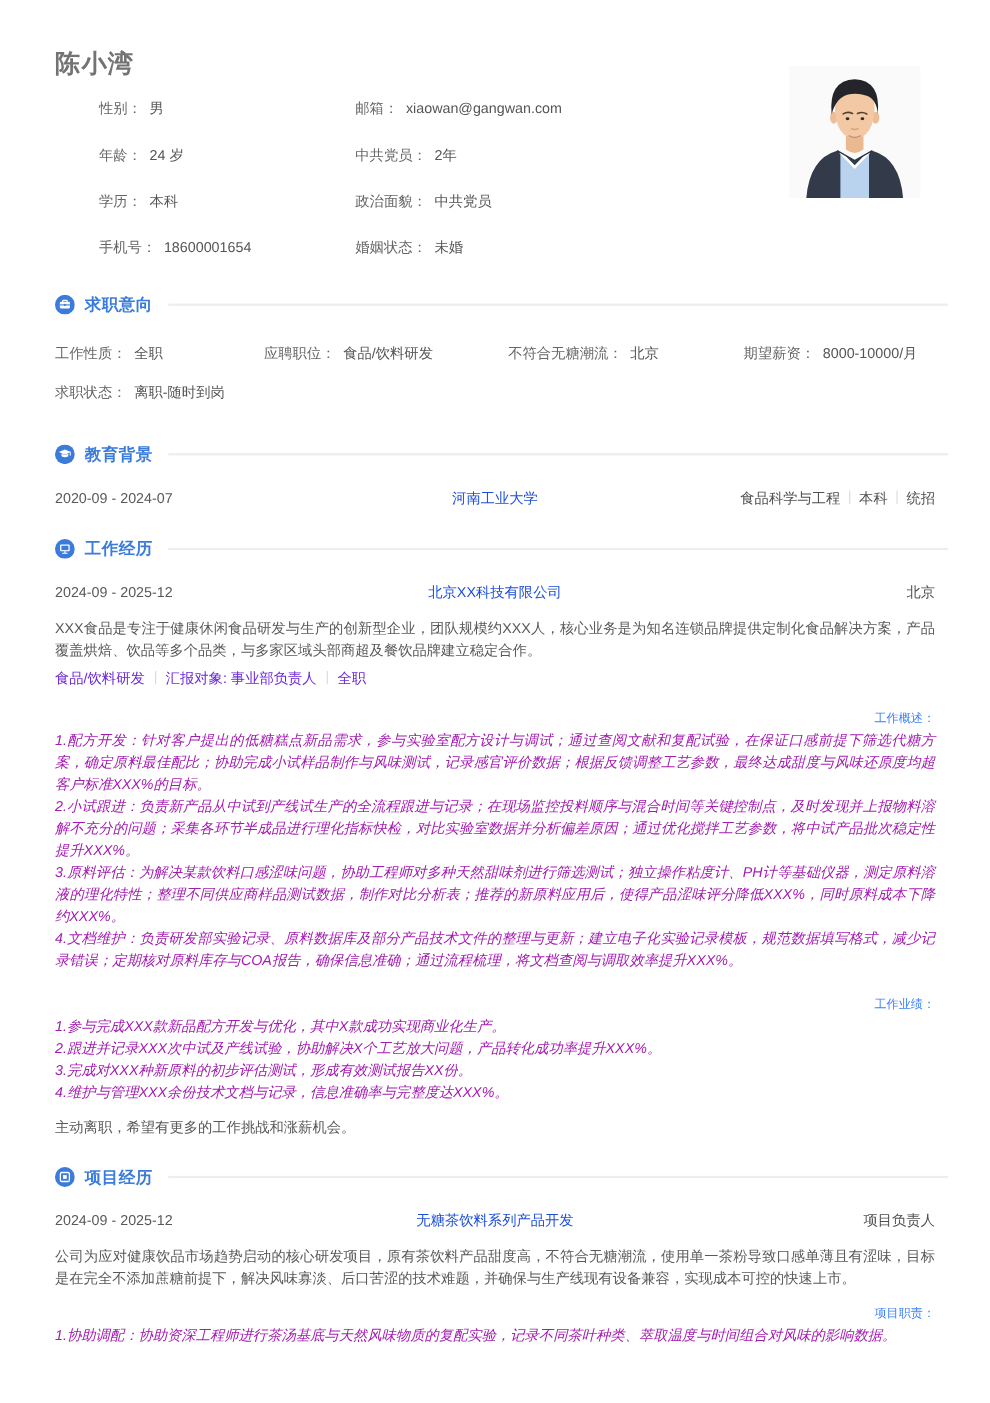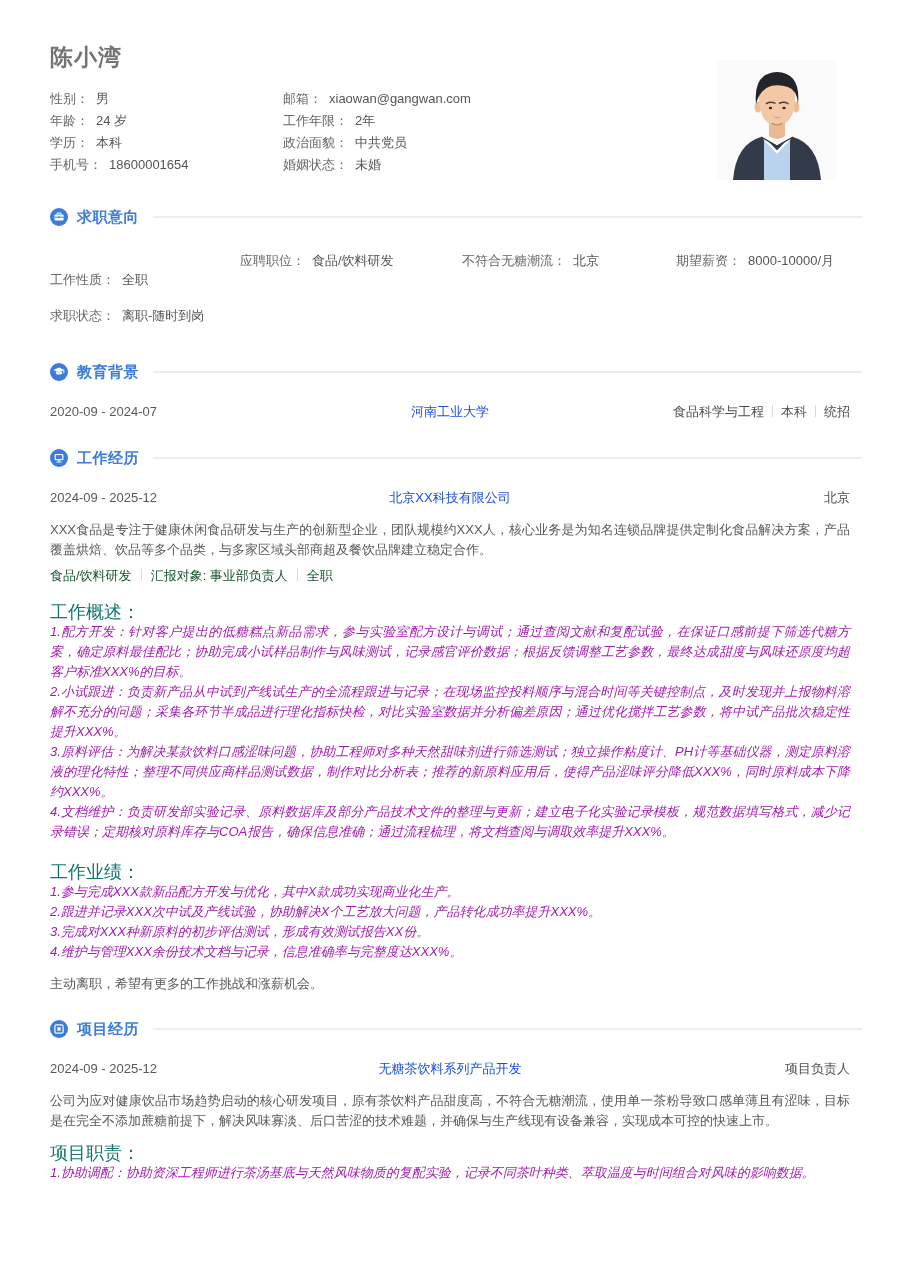--- a/index.html
+++ b/index.html
@@ -4,21 +4,21 @@
 <style>
   * { margin:0; padding:0; box-sizing:border-box; }
   html,body { width:900px; height:1275px; background:#ffffff; overflow:hidden;
     font-family:"Liberation Sans","DejaVu Sans",sans-serif; }
   .page { position:relative; width:900px; height:1013px; background:#fff; }
 
   
   .header { position:relative; padding:42px 63px 0 50px; }
   .name { font-size:23px; font-weight:bold; color:#737373; letter-spacing:1px; }
   .info-grid { display:grid; grid-template-columns:233px auto; margin-top:17px;
-    row-gap:4px; }
+    row-gap:24px;margin-left:40px; }
   .info-item { font-size:13px; line-height:18px; color:#595959; }
   .info-item .label { color:#666666; margin-right:7px; }
   .info-item .value { color:#555555; }
   .photo { position:absolute; top:60px; right:63px; width:120px; height:120px;
     overflow:hidden; }
 
   
   .section { margin:0 38px 0 50px; }
   .sec-head { display:flex; align-items:center; height:22px; }
   .sec-icon { width:18px; height:18px; flex:0 0 18px; }
@@ -27,42 +27,42 @@
   .sec-rule { flex:1; height:2px; background:#ededed; }
   .sec-body { padding-right:12px; }
 
   .s-intent { margin-top:32px; }
   .s-edu    { margin-top:36px; }
   .s-work   { margin-top:26px; }
   .s-proj   { margin-top:24px; }
 
   
   .ji-fields { display:flex; margin-top:24px; font-size:13px; line-height:18px; }
-  .ji-fields > div:nth-of-type(1) { width:190px;margin-top:19px; }
+  .ji-fields > div:nth-of-type(1) { width:190px; }
   .ji-fields > div:nth-of-type(2) { width:222px; }
   .ji-fields > div:nth-of-type(3) { width:214px; }
   .ji-fields > div:nth-of-type(4) { flex:1; }
   .ji-status { margin-top:18px; font-size:13px; line-height:18px; }
 
   
   .row3 { display:flex; align-items:baseline; margin-top:20px;
     font-size:13px; line-height:18px; color:#4f4f4f; }
   .row3 .l { width:240px; color:#595959; }
   .row3 .c { flex:1; text-align:center; color:#1d4ed8; }
   .row3 .r { width:240px; text-align:right; color:#4f4f4f; }
 
   .para { margin-top:13px; font-size:13px; line-height:20px; color:#595959;
     text-align:justify; }
-  .meta-row { margin-top:6px; font-size:13px; line-height:20px; color:#14532d; }
+  .meta-row { margin-top:6px; font-size:13px; line-height:20px; color:#6d28d9; }
   .vsep { display:inline-block; width:1px; height:12px; background:#d9d9d9;
     margin:0 9px; vertical-align:-1px; }
   .vsep-r { display:inline-block; width:1px; height:12px; background:#d9d9d9;
     margin:0 8px; vertical-align:-1px; }
   .block { margin-top:16px; }
-  .block .bt { font-size:18px; line-height:20px; color:#0f766e; }
+  .block .bt { font-size:11px; line-height:20px; color:#3b82f6;text-align:right; }
   .block .bi { font-size:13px; line-height:20px; color:#a21caf; text-align:justify;font-style:italic; }
   .mt20 { margin-top:20px; }
   .mt12 { margin-top:12px; }
 </style>
 </head>
 <body>
 
 <div class="page">
 
   <div class="header">
@@ -75,21 +75,21 @@
 
         <div class="info-item">
           <span class="label">邮箱：</span><span class="value">xiaowan@gangwan.com</span>
         </div>
 
         <div class="info-item">
           <span class="label">年龄：</span><span class="value">24 岁</span>
         </div>
 
         <div class="info-item">
-          <span class="label">工作年限：</span><span class="value">2年</span>
+          <span class="label">中共党员：</span><span class="value">2年</span>
         </div>
 
         <div class="info-item">
           <span class="label">学历：</span><span class="value">本科</span>
         </div>
 
         <div class="info-item">
           <span class="label">政治面貌：</span><span class="value">中共党员</span>
         </div>
 

